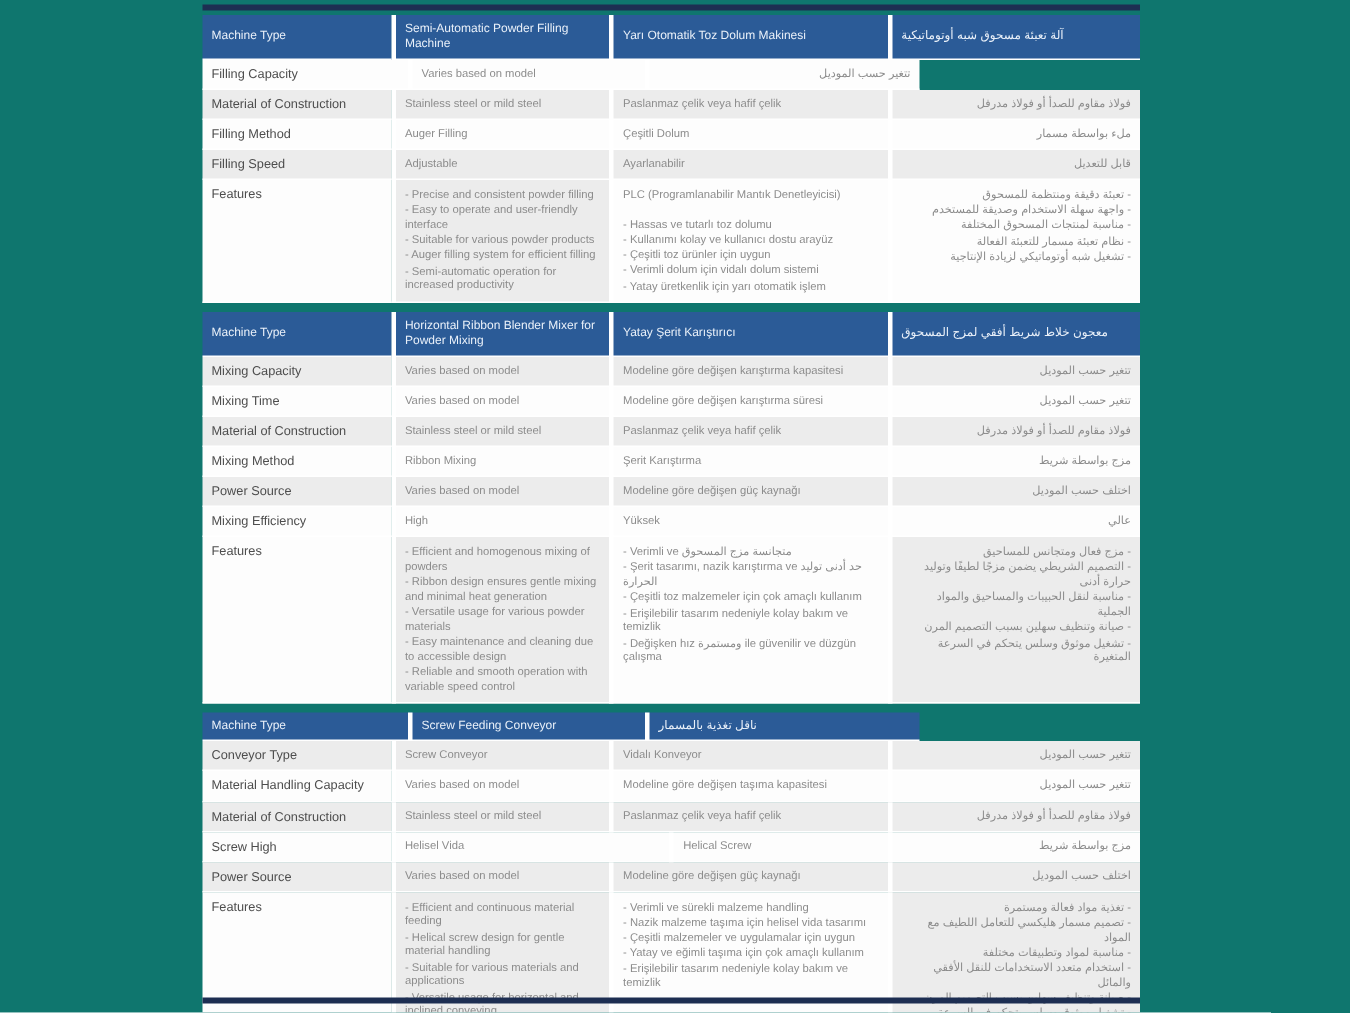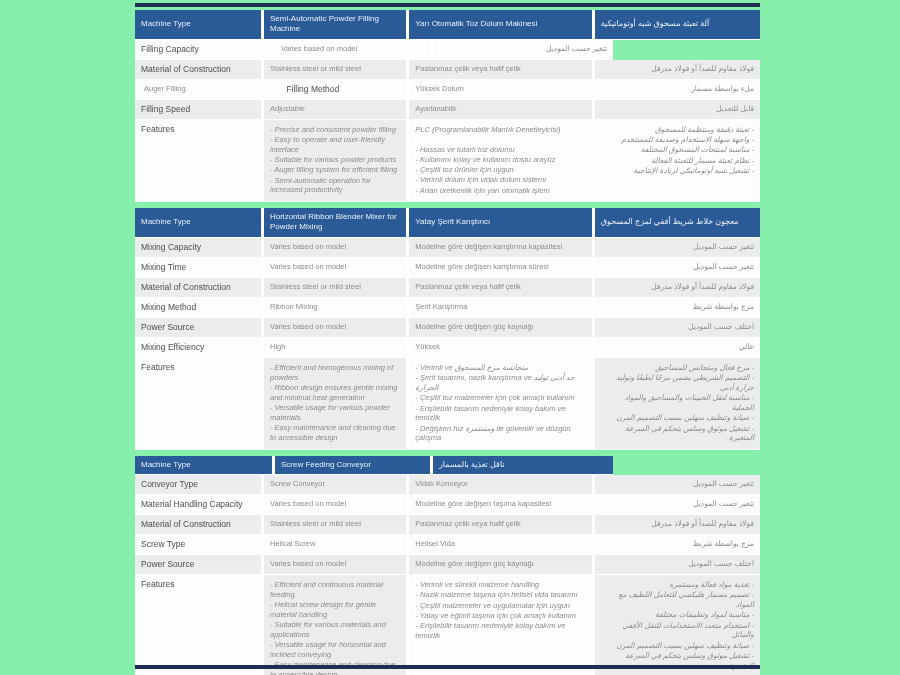--- a/index.html
+++ b/index.html
@@ -1,17 +1,17 @@
 <!DOCTYPE html>
 <html style="--accent: #1d2e52; --headerbg: #2b5b97; --stripe: #ececec;"><head>
 <meta charset="utf-8">
 <style>
   html,body{margin:0;padding:0;background:#fff;}
   .page{
-    position:relative;width:900px;height:675px;background:#86efac;overflow:hidden;
+    position:relative;width:900px;height:675px;background:#0f766e;overflow:hidden;
     font-family:"Liberation Sans",sans-serif;
   }
   .tables{position:absolute;left:135px;top:3px;width:625px;}
   .accent-top{height:4px;background:var(--accent,#1d2e52);margin-bottom:3px;}
   .accent-bottom{position:absolute;left:135px;top:665px;width:625px;height:4px;background:var(--accent,#1d2e52);}
   .section{margin-bottom:6px;}
   .row{display:flex;align-items:stretch;}
   .cell{
     box-sizing:border-box;padding:4px 6px;font-size:7.5px;line-height:1.3;
     color:#8c8c8c;background:#fdfdfd;border-bottom:1px solid #ffffff;
@@ -22,21 +22,21 @@
   .c2{width:202px;}
   .c3{width:183px;text-align:right;}
   .c1,.c2,.c3{border-left:3px solid #ffffff;}
   .gray{background:var(--stripe,#ececec);}
   .header .cell{
     background:var(--headerbg,#2b5b97);color:#e9f0f9;font-size:8px;
     padding:4px 6px;display:flex;align-items:center;
   }
   .header .c3{justify-content:flex-end;}
   .features{padding:5px 6px;}
-  .fline{margin:0 0 0.5px 0;font-style:italic;}
+  .fline{margin:0 0 0.5px 0;}
   .fline.blank{height:9px;}
 </style>
 </head>
 <body>
 
 <div class="page">
   <div class="tables">
     <div class="accent-top"></div>
 
   <div class="section">
@@ -51,23 +51,23 @@
           <div class="cell c1">Varies based on model</div>
           <div class="cell c3" dir="rtl">تتغير حسب الموديل</div>
         </div>
         <div class="row">
           <div class="cell c0 gray">Material of Construction</div>
           <div class="cell c1 gray">Stainless steel or mild steel</div>
           <div class="cell c2 gray">Paslanmaz çelik veya hafif çelik</div>
           <div class="cell c3 gray" dir="rtl">فولاذ مقاوم للصدأ أو فولاذ مدرفل</div>
         </div>
         <div class="row">
+          <div class="cell c0">Filling Method</div>
           <div class="cell c1">Auger Filling</div>
-          <div class="cell c0">Filling Method</div>
-          <div class="cell c2">Yüksek Dolum</div>
+          <div class="cell c2">Çeşitli Dolum</div>
           <div class="cell c3" dir="rtl">ملء بواسطة مسمار</div>
         </div>
         <div class="row">
           <div class="cell c0 gray">Filling Speed</div>
           <div class="cell c1 gray">Adjustable</div>
           <div class="cell c2 gray">Ayarlanabilir</div>
           <div class="cell c3 gray" dir="rtl">قابل للتعديل</div>
         </div>
         <div class="row">
           <div class="cell c0">Features</div>
@@ -78,21 +78,21 @@
             <div class="fline">- Auger filling system for efficient filling</div>
             <div class="fline">- Semi-automatic operation for increased productivity</div>
           </div>
           <div class="cell c2 features">
             <div class="fline">PLC (Programlanabilir Mantık Denetleyicisi)</div>
             <div class="fline blank"></div>
             <div class="fline">- Hassas ve tutarlı toz dolumu</div>
             <div class="fline">- Kullanımı kolay ve kullanıcı dostu arayüz</div>
             <div class="fline">- Çeşitli toz ürünler için uygun</div>
             <div class="fline">- Verimli dolum için vidalı dolum sistemi</div>
-            <div class="fline">- Artan üretkenlik için yarı otomatik işlem</div>
+            <div class="fline">- Yatay üretkenlik için yarı otomatik işlem</div>
           </div>
           <div class="cell c3 features" dir="rtl">
             <div class="fline">- تعبئة دقيقة ومنتظمة للمسحوق</div>
             <div class="fline">- واجهة سهلة الاستخدام وصديقة للمستخدم</div>
             <div class="fline">- مناسبة لمنتجات المسحوق المختلفة</div>
             <div class="fline">- نظام تعبئة مسمار للتعبئة الفعالة</div>
             <div class="fline">- تشغيل شبه أوتوماتيكي لزيادة الإنتاجية</div>
           </div>
         </div>
       </div>
@@ -139,20 +139,21 @@
           <div class="cell c2">Yüksek</div>
           <div class="cell c3" dir="rtl">عالي</div>
         </div>
         <div class="row">
           <div class="cell c0">Features</div>
           <div class="cell c1 gray features">
             <div class="fline">- Efficient and homogenous mixing of powders</div>
             <div class="fline">- Ribbon design ensures gentle mixing and minimal heat generation</div>
             <div class="fline">- Versatile usage for various powder materials</div>
             <div class="fline">- Easy maintenance and cleaning due to accessible design</div>
+            <div class="fline">- Reliable and smooth operation with variable speed control</div>
           </div>
           <div class="cell c2 features">
             <div class="fline">- Verimli ve متجانسة مزج المسحوق</div>
             <div class="fline">- Şerit tasarımı, nazik karıştırma ve حد أدنى توليد الحرارة</div>
             <div class="fline">- Çeşitli toz malzemeler için çok amaçlı kullanım</div>
             <div class="fline">- Erişilebilir tasarım nedeniyle kolay bakım ve temizlik</div>
             <div class="fline">- Değişken hız ومستمرة ile güvenilir ve düzgün çalışma</div>
           </div>
           <div class="cell c3 gray features" dir="rtl">
             <div class="fline">- مزج فعال ومتجانس للمساحيق</div>
@@ -181,23 +182,23 @@
           <div class="cell c2">Modeline göre değişen taşıma kapasitesi</div>
           <div class="cell c3" dir="rtl">تتغير حسب الموديل</div>
         </div>
         <div class="row">
           <div class="cell c0 gray">Material of Construction</div>
           <div class="cell c1 gray">Stainless steel or mild steel</div>
           <div class="cell c2 gray">Paslanmaz çelik veya hafif çelik</div>
           <div class="cell c3 gray" dir="rtl">فولاذ مقاوم للصدأ أو فولاذ مدرفل</div>
         </div>
         <div class="row">
-          <div class="cell c0">Screw Type</div>
+          <div class="cell c0">Screw High</div>
+          <div class="cell c2">Helisel Vida</div>
           <div class="cell c1">Helical Screw</div>
-          <div class="cell c2">Helisel Vida</div>
           <div class="cell c3" dir="rtl">مزج بواسطة شريط</div>
         </div>
         <div class="row">
           <div class="cell c0 gray">Power Source</div>
           <div class="cell c1 gray">Varies based on model</div>
           <div class="cell c2 gray">Modeline göre değişen güç kaynağı</div>
           <div class="cell c3 gray" dir="rtl">اختلف حسب الموديل</div>
         </div>
         <div class="row">
           <div class="cell c0">Features</div>

